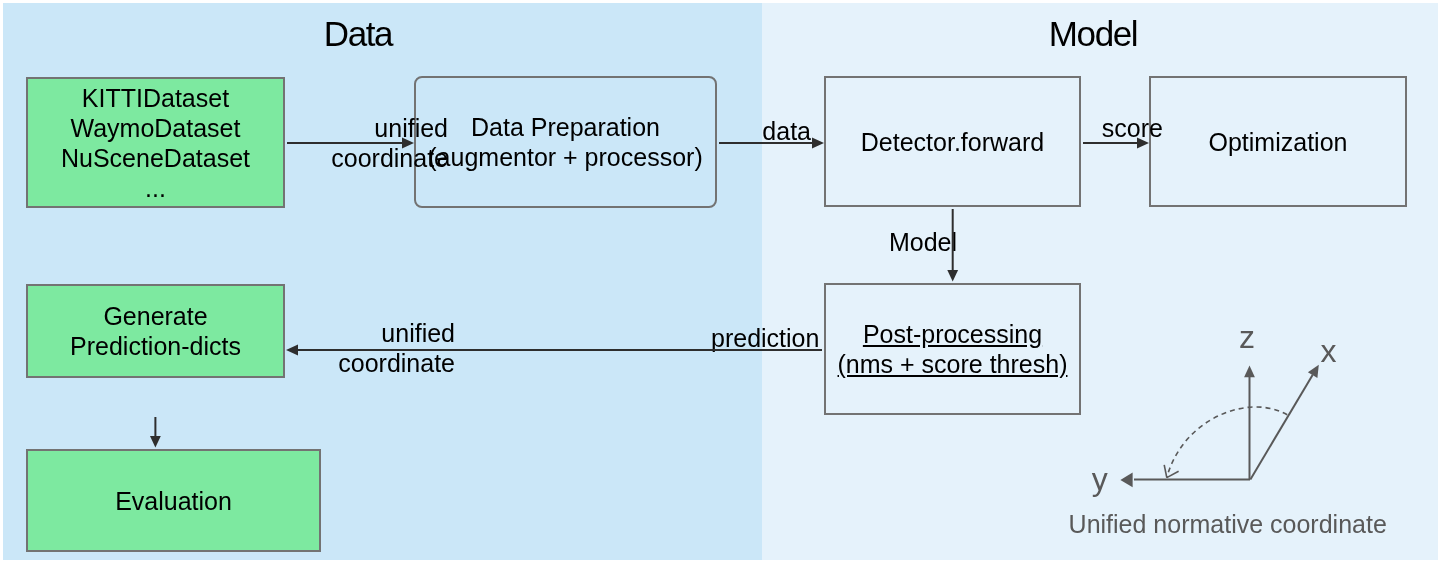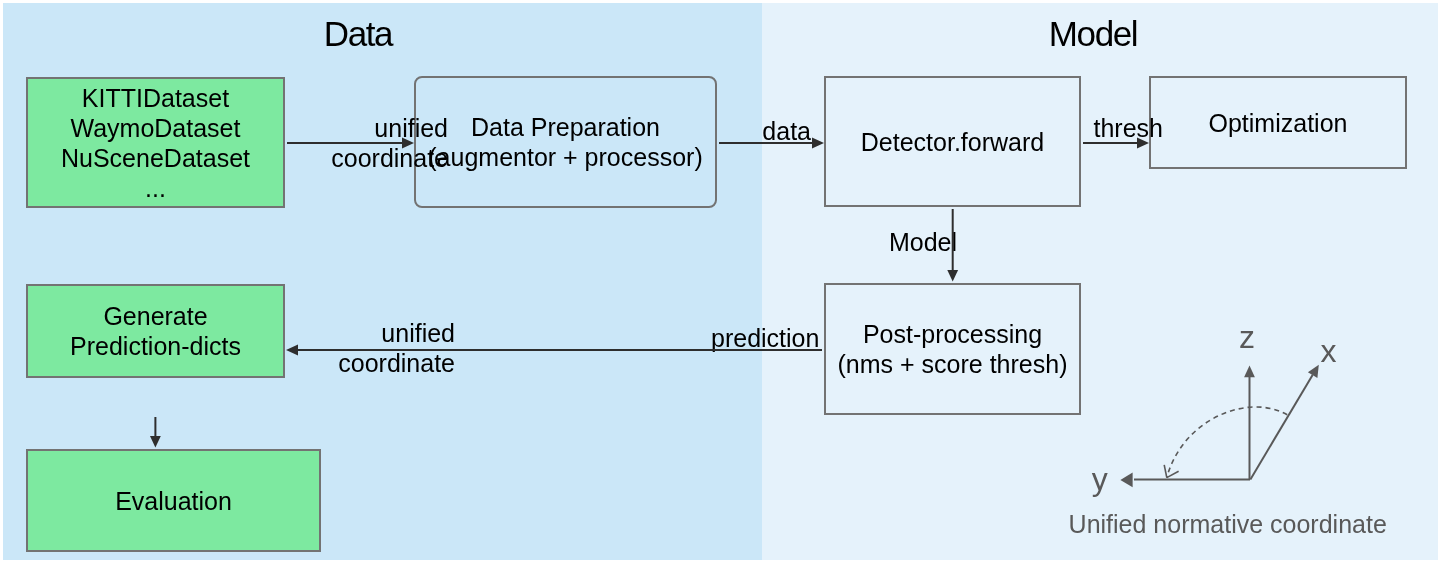--- a/index.html
+++ b/index.html
@@ -16,29 +16,29 @@
   svg{position:absolute;left:0;top:0;}
 </style>
 </head>
 <body>
 <div class="panel" id="pleft"></div>
 <div class="panel" id="pright"></div>
 
 <div class="box green" style="left:26px;top:77px;width:259px;height:131px;">KITTIDataset<br>WaymoDataset<br>NuSceneDataset<br>...</div>
 <div class="box" style="left:414px;top:76px;width:303px;height:132px;border-radius:8px;">Data Preparation<br>(augmentor + processor)</div>
 <div class="box" style="left:824px;top:76px;width:257px;height:131px;">Detector.forward</div>
-<div class="box" style="left:1149px;top:76px;width:258px;height:93px;">Optimization</div>
-<div class="box" style="left:824px;top:283px;width:257px;height:132px;">Post-processing<br>(nms + score thresh)</div>
+<div class="box" style="left:1149px;top:76px;width:258px;height:131px;">Optimization</div>
+<div class="box" style="left:824px;top:283px;width:257px;height:132px;text-decoration:underline;">Post-processing<br>(nms + score thresh)</div>
 <div class="box green" style="left:26px;top:284px;width:259px;height:94px;">Generate<br>Prediction-dicts</div>
 <div class="box green" style="left:26px;top:449px;width:295px;height:103px;">Evaluation</div>
 
 <div class="lbl" style="left:248px;top:113px;width:200px;">unified<br>coordinate</div>
 <div class="lbl" style="left:255px;top:318px;width:200px;">unified<br>coordinate</div>
 <div class="lbl" style="left:711px;top:115.6px;width:100px;">data</div>
-<div class="lbl" style="left:1063px;top:113px;width:100px;">thresh</div>
+<div class="lbl" style="left:1063px;top:113px;width:100px;">score</div>
 <div class="lbl" style="left:711px;top:322.8px;width:100px;">prediction</div>
 <div class="lbl" style="left:857px;top:226.5px;width:100px;">Model</div>
 
 <svg width="1440" height="565" viewBox="0 0 1440 565">
 
   <text x="358" y="46" font-size="35" letter-spacing="-1.4" fill="#000" text-anchor="middle">Data</text>
   <text x="1093" y="46" font-size="35" letter-spacing="-1.4" fill="#000" text-anchor="middle">Model</text>
 
   <g stroke="#2e2e2e" stroke-width="2" fill="none">
     <line x1="287" y1="143" x2="403" y2="143"></line>

